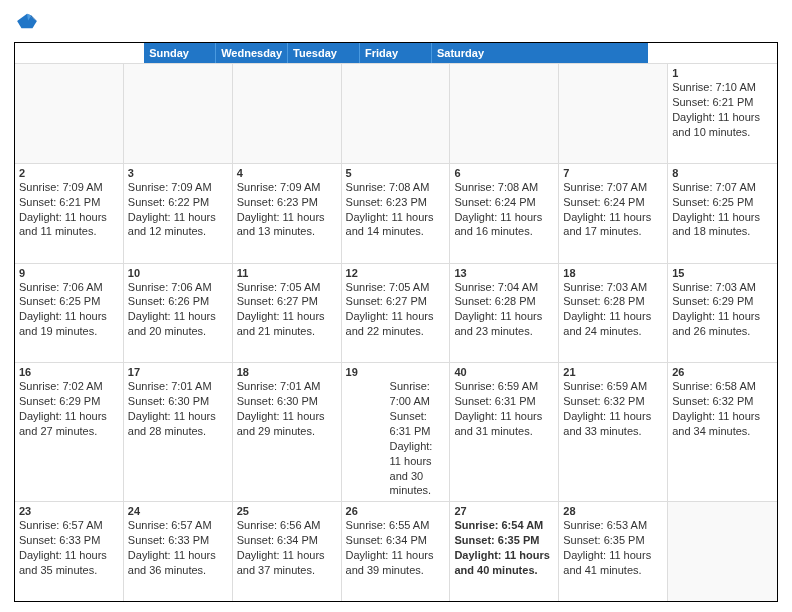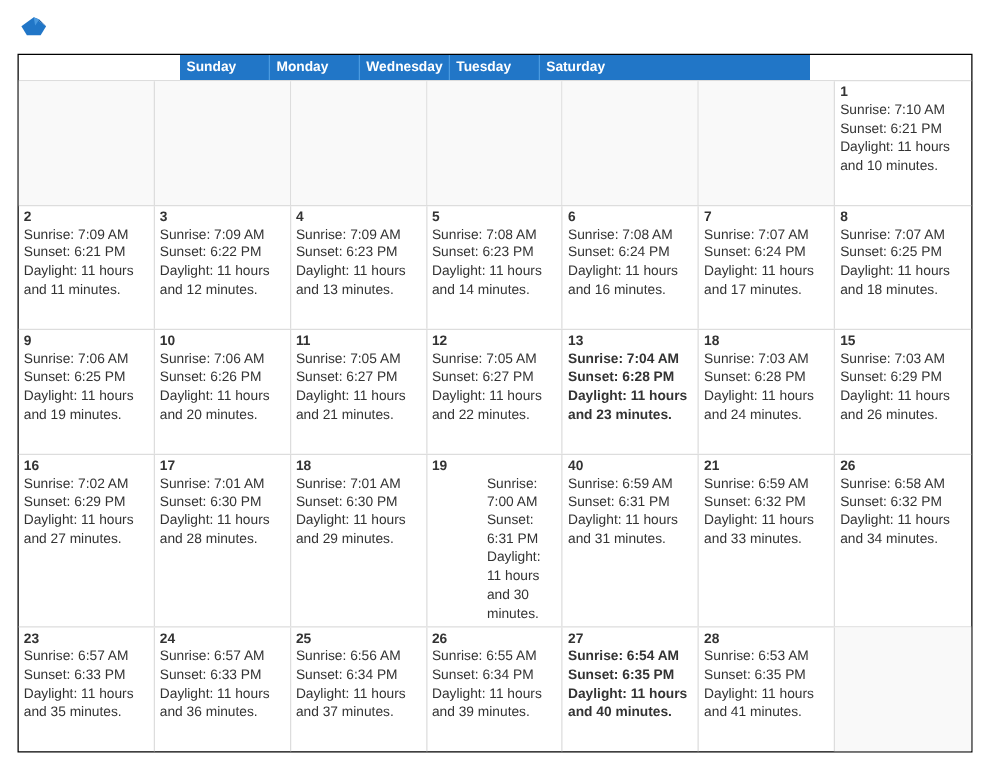--- a/index.html
+++ b/index.html
@@ -131,23 +131,23 @@
     </div>
     <div class="title-block">
       <h1></h1>
       <h2></h2>
     </div>
   </div>
 
   <div class="calendar">
     <div class="cal-header-row">
     <div class="cal-header-cell">Sunday</div>
-        <div class="cal-header-cell">Monday</div>
         <div class="cal-header-cell">Wednesday</div>
         <div class="cal-header-cell">Tuesday</div>
+        <div class="cal-header-cell">Friday</div>
         <div class="cal-header-cell">Saturday</div>
       </div>
     <div class="cal-body">
     <div class="cal-row">
           <div class="cal-cell empty"></div>
           <div class="cal-cell empty"></div>
           <div class="cal-cell empty"></div>
           <div class="cal-cell empty"></div>
           <div class="cal-cell empty"></div>
           <div class="cal-cell empty"></div>
@@ -234,21 +234,21 @@
           </div>
           <div class="cal-cell">
             <span class="day-num">12</span>
             <div class="day-info" style="white-space: pre-line;">Sunrise: 7:05 AM
 Sunset: 6:27 PM
 Daylight: 11 hours
 and 22 minutes.</div>
           </div>
           <div class="cal-cell">
             <span class="day-num">13</span>
-            <div class="day-info" style="white-space: pre-line; font-weight: bold;">Sunrise: 7:04 AM
+            <div class="day-info" style="white-space: pre-line;">Sunrise: 7:04 AM
 Sunset: 6:28 PM
 Daylight: 11 hours
 and 23 minutes.</div>
           </div>
           <div class="cal-cell">
             <span class="day-num">18</span>
             <div class="day-info" style="white-space: pre-line;">Sunrise: 7:03 AM
 Sunset: 6:28 PM
 Daylight: 11 hours
 and 24 minutes.</div>

